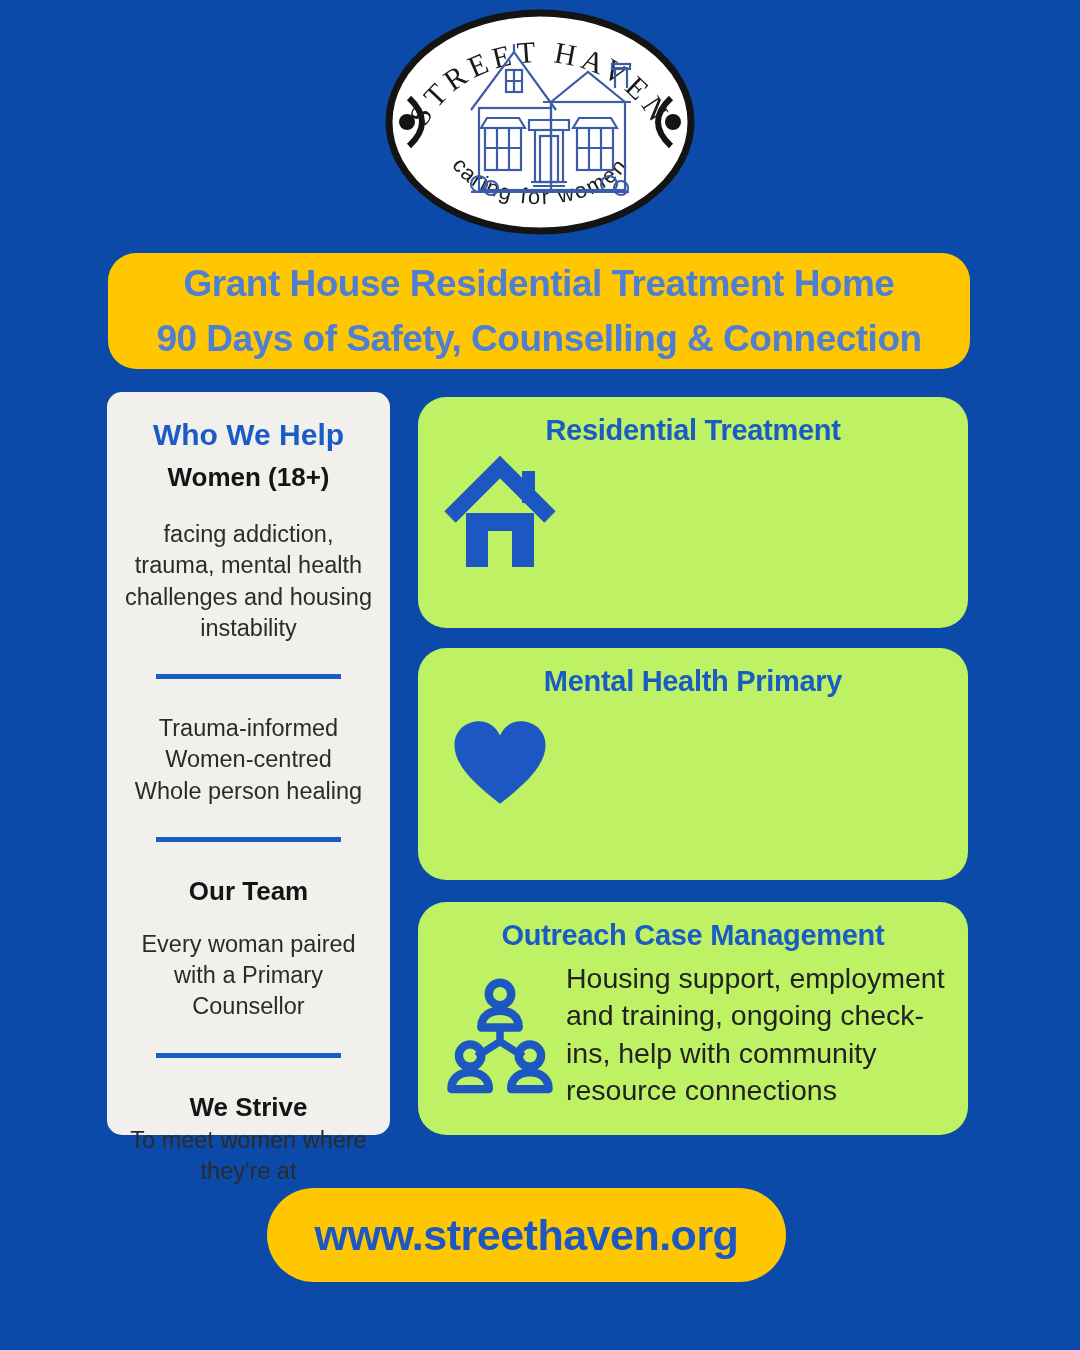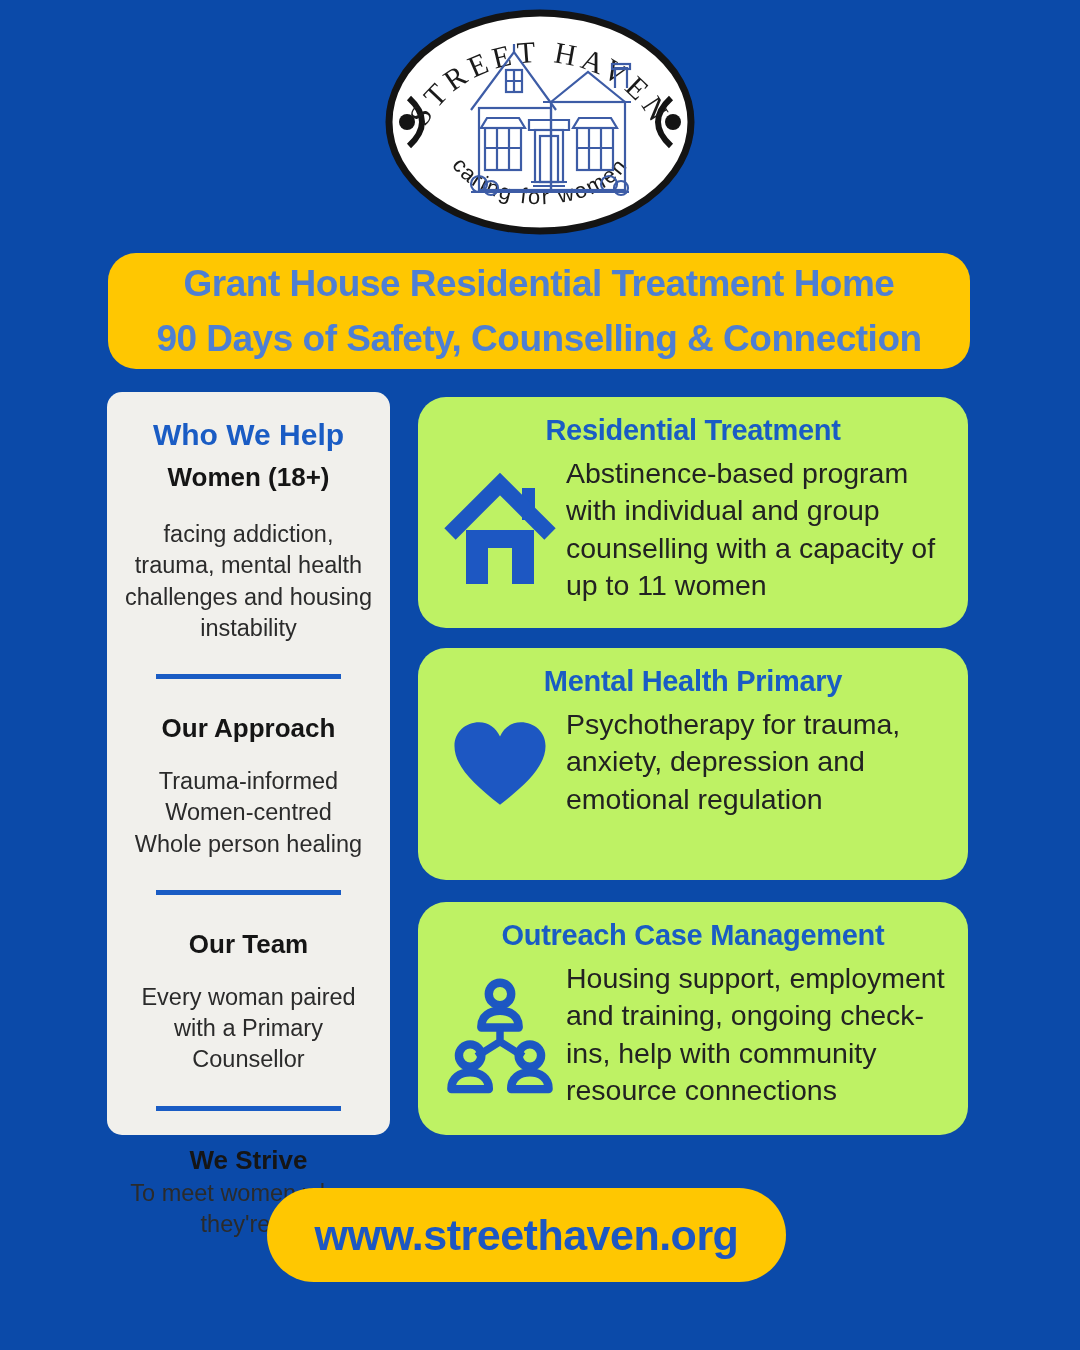--- a/index.html
+++ b/index.html
@@ -129,21 +129,20 @@
   <div class="sidebar">
     <h2 class="main-heading">Who We Help</h2>
 
     <div class="section s0">
       <div class="sec-title">Women (18+)</div>
       <div class="sec-body">facing addiction, trauma, mental health challenges and housing instability</div>
     </div>
     <hr class="divider">
 
     <div class="section s1">
-      <div class="sec-title">Our Approach</div>
       <div class="sec-body">Trauma-informed
 Women-centred
 Whole person healing</div>
     </div>
     <hr class="divider">
 
     <div class="section s2">
       <div class="sec-title">Our Team</div>
       <div class="sec-body">Every woman paired with a Primary Counsellor</div>
     </div>
@@ -158,33 +157,31 @@
   <div class="card card-1">
     <div class="title">Residential Treatment</div>
     <div class="row">
       <div class="icon-box">
         <svg viewBox="0 0 116 116" width="116" height="116">
           <rect x="80" y="16" width="13" height="32" fill="#1d57c2"></rect>
           <path d="M8 62 L58 12 L108 62" fill="none" stroke="#1d57c2" stroke-width="16"></path>
           <path fill-rule="evenodd" d="M24 58 h68 v54 h-68 z M46 76 h24 v36 h-24 z" fill="#1d57c2"></path>
         </svg>
       </div>
-      <div class="body">Abstinence-based program with individual and group counselling with a capacity of up to 11 women</div>
     </div>
   </div>
 
   <div class="card card-2">
     <div class="title">Mental Health Primary</div>
     <div class="row">
       <div class="icon-box">
         <svg viewBox="0 0 116 116" width="110" height="110">
           <path d="M58,103 C28,80 10,61 10,41 C10,26 22,16 36,16 C46,16 54,22 58,31 C62,22 70,16 80,16 C94,16 106,26 106,41 C106,61 88,80 58,103 Z" fill="#1d57c2"></path>
         </svg>
       </div>
-      <div class="body">Psychotherapy for trauma, anxiety, depression and emotional regulation</div>
     </div>
   </div>
 
   <div class="card card-3">
     <div class="title">Outreach Case Management</div>
     <div class="row">
       <div class="icon-box">
         <svg viewBox="0 0 120 132" width="112" height="124" fill="none" stroke="#1d57c2" stroke-width="9" stroke-linejoin="round">
           <circle cx="60" cy="22" r="12"></circle>
           <path d="M40,58 v-1 c0,-11 9,-17 20,-17 c11,0 20,6 20,17 v1 z"></path>

